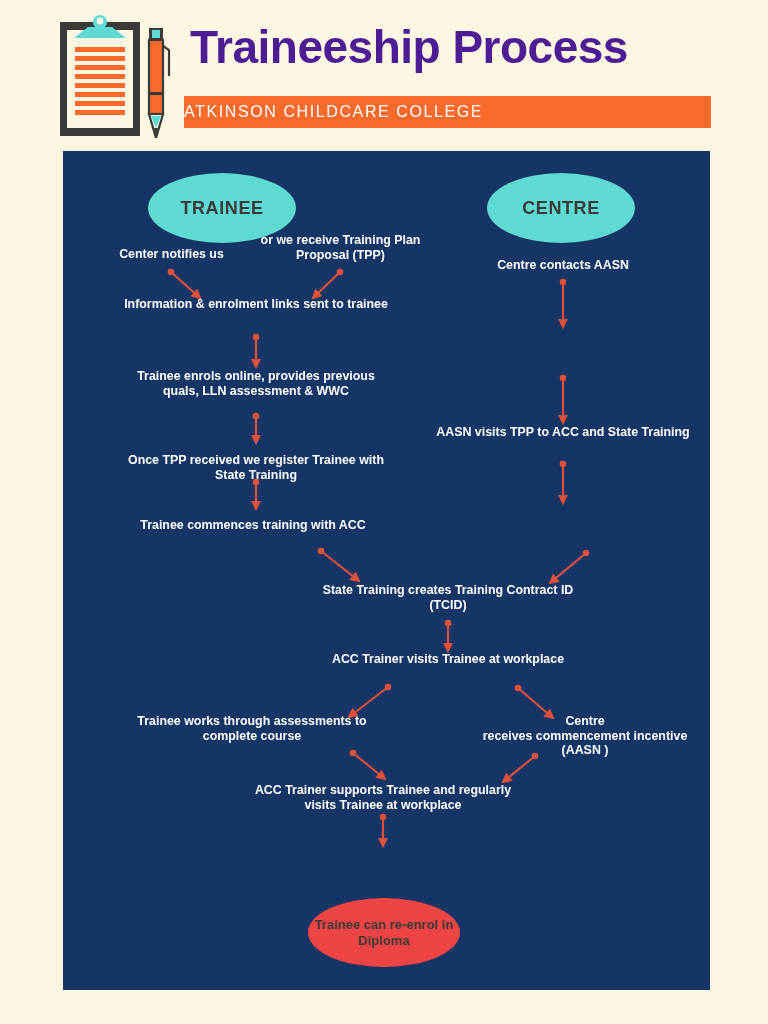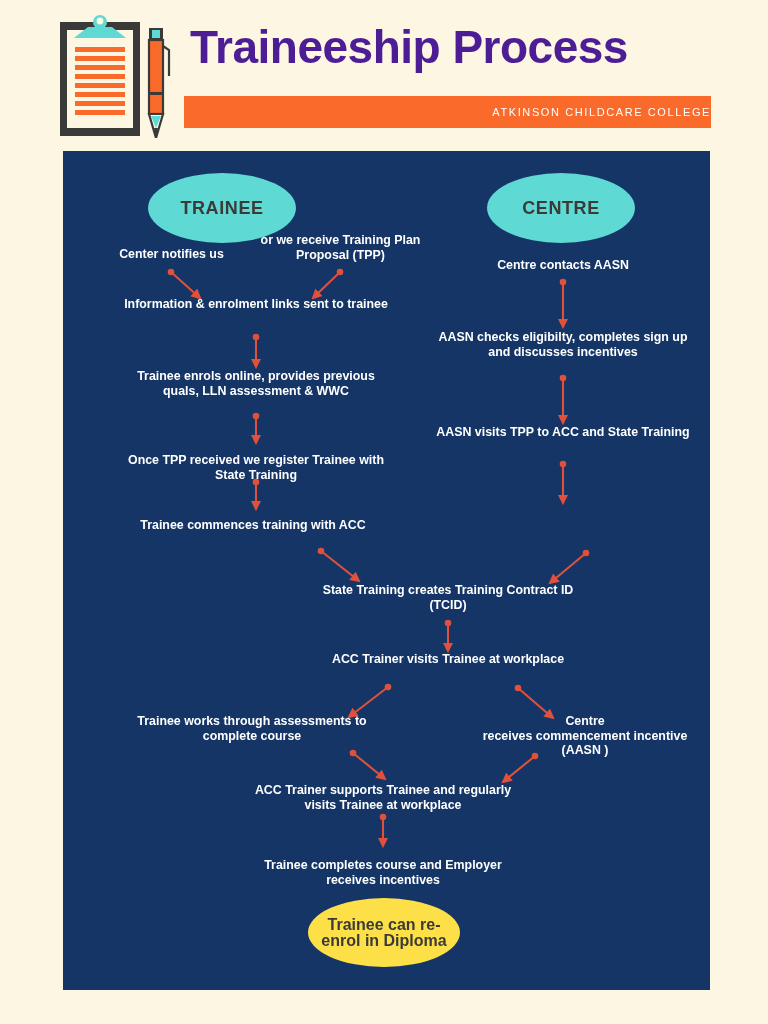--- a/index.html
+++ b/index.html
@@ -46,23 +46,23 @@
     position: absolute;
     left: 184px; top: 96px;
     width: 527px; height: 32px;
     background: #F96A2B;
   }
   #subtitle-text {
     position: absolute;
     left: 0; top: 0;
     width: 527px; height: 32px;
     line-height: 32px;
-    text-align: right;
+    text-align: left;
     color: #FFFFFF;
-    font-size: 11px;
+    font-size: 16px;
     letter-spacing: 1.6px;
   }
 
   
   #panel {
     position: absolute;
     left: 63px; top: 151px;
     width: 647px; height: 839px;
     background: #143566;
     overflow: hidden;
@@ -82,23 +82,23 @@
     background: #5ED9D4;
     border-radius: 50%;
     font-size: 18px;
     letter-spacing: 0.6px;
   }
   #oval-trainee { left: 85px;  top: 22px; width: 148px; height: 70px; }
   #oval-centre  { left: 424px; top: 22px; width: 148px; height: 70px; }
   #oval-reenrol {
     left: 245px; top: 747px;
     width: 152px; height: 69px;
-    background: #fde047;
+    background: #ef4444;
     border-radius: 50%;
-    font-size: 16px;
+    font-size: 13px;
     line-height: 16px;
   }
 
   
   .step {
     position: absolute;
     color: #FFFFFF;
     font-size: 12.4px;
     font-weight: bold;
     line-height: 14.6px;
@@ -219,27 +219,25 @@
   <div class="oval oval-teal" id="oval-centre">CENTRE</div>
 
   <div class="step" style="left:27px;  top:96px;  width:163px;">Center notifies us</div>
   <div class="step" style="left:190px; top:82px;  width:175px;">or we receive Training Plan Proposal (TPP)</div>
   <div class="step" style="left:60px;  top:146px; width:266px;">Information &amp; enrolment links sent to trainee</div>
   <div class="step" style="left:58px;  top:218px; width:270px;">Trainee enrols online, provides previous quals, LLN assessment &amp; WWC</div>
   <div class="step" style="left:58px;  top:302px; width:270px;">Once TPP received we register Trainee with State Training</div>
   <div class="step" style="left:50px;  top:367px; width:280px;">Trainee commences training with ACC</div>
 
   <div class="step" style="left:372px; top:107px; width:256px;">Centre contacts AASN</div>
-  <div class="step" style="left:372px; top:179px; width:256px;">AASN checks eligibilty, completes sign up and discusses incentives</div>
   <div class="step" style="left:372px; top:274px; width:256px;">AASN visits TPP to ACC and State Training</div>
 
   <div class="step" style="left:242px; top:432px; width:286px;">State Training creates Training Contract ID (TCID)</div>
   <div class="step" style="left:242px; top:501px; width:286px;">ACC Trainer visits Trainee at workplace</div>
   <div class="step" style="left:55px;  top:563px; width:268px;">Trainee works through assessments to complete course</div>
   <div class="step" style="left:398px; top:563px; width:248px; white-space:pre-line;">Centre
 receives commencement incentive
 (AASN )</div>
   <div class="step" style="left:180px; top:632px; width:280px;">ACC Trainer supports Trainee and regularly visits Trainee at workplace</div>
-  <div class="step" style="left:180px; top:707px; width:280px;">Trainee completes course and Employer receives incentives</div>
 
   <div class="oval" id="oval-reenrol">Trainee can re-enrol in Diploma</div>
 
 </div>
 
 </body></html>

